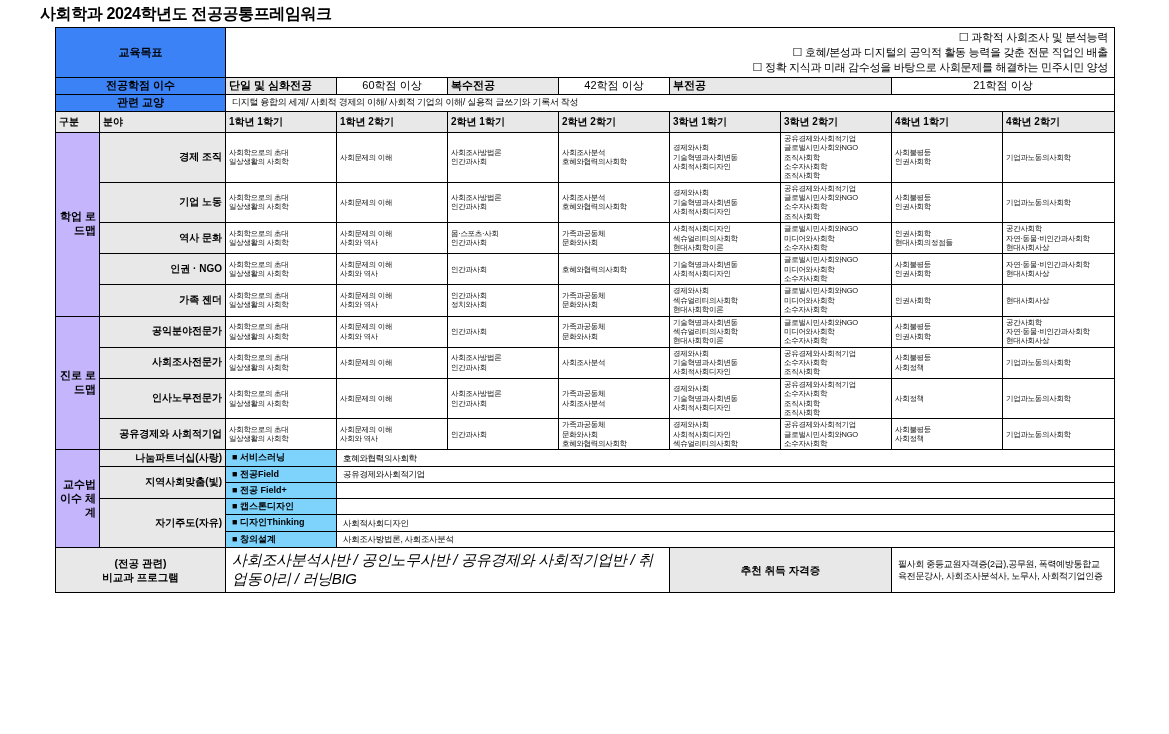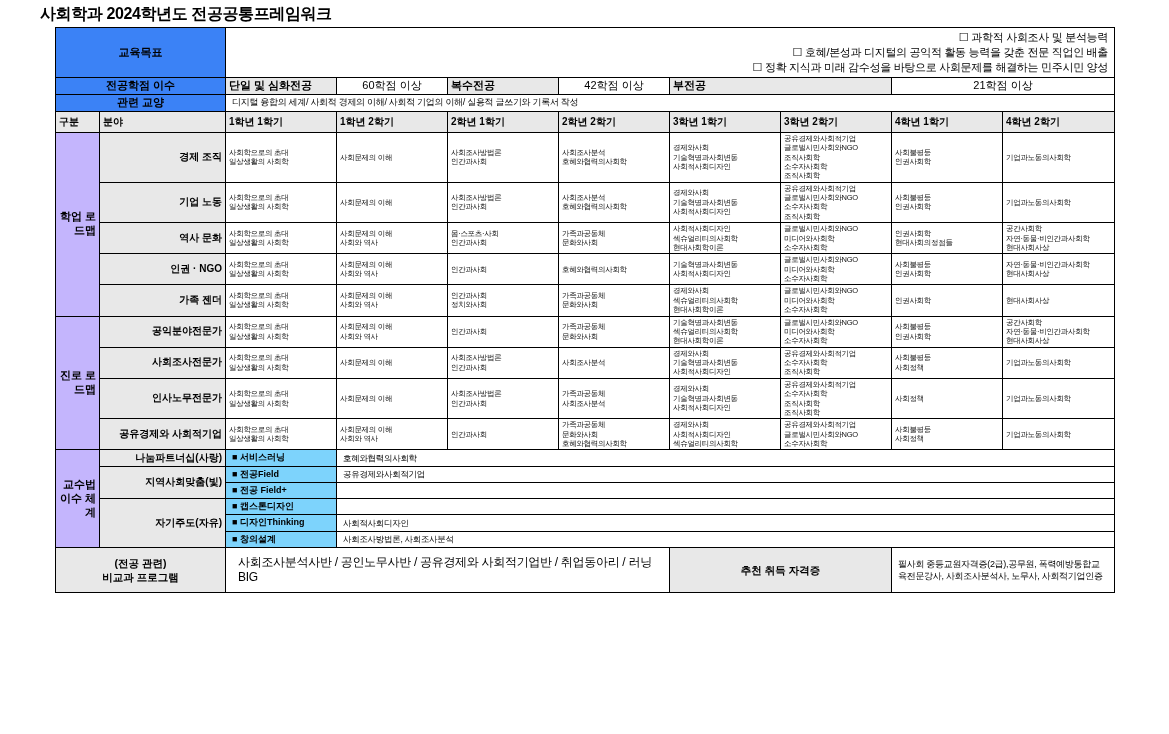--- a/index.html
+++ b/index.html
@@ -31,21 +31,21 @@
   .cell{font-size:7.5px;text-align:left;color:#111;letter-spacing:-0.3px;}
   .cell div{white-space:nowrap;overflow:hidden;}
   .goal{font-size:11px;padding:2px 6px;letter-spacing:-0.3px;text-align:right;}
   .goal div{margin:1px 0;}
   .val{text-align:center;font-size:11px;font-weight:normal;}
   .credit-label{background:#e8e8e8;text-align:left;font-weight:bold;font-size:11px;margin-top:36px;}
   .lib{font-size:9px;padding:2px 6px;letter-spacing:-0.3px;}
   .method-sub{background:#7dd3fc;font-size:9px;font-weight:bold;padding:2px 6px;}
   .method-val{font-size:8.5px;padding:2px 6px;letter-spacing:-0.3px;}
   .bottom-label{background:#e8e8e8;text-align:center;font-weight:bold;font-size:10.5px;line-height:1.35;}
-  .bottom-val{font-size:12px;padding:3px 12px;letter-spacing:-0.3px;}
+  .bottom-val{font-size:15px;padding:3px 6px;letter-spacing:-0.3px;font-style:italic;}
   .bottom-val2{font-size:9px;padding:2px 6px;line-height:1.35;letter-spacing:-0.3px;}
   .chk{margin-right:3px;}
 </style>
 </head>
 <body>
 
 <div id="page">
 
   <div class="doc-title">사회학과 2024학년도 전공공통프레임워크</div>
 

